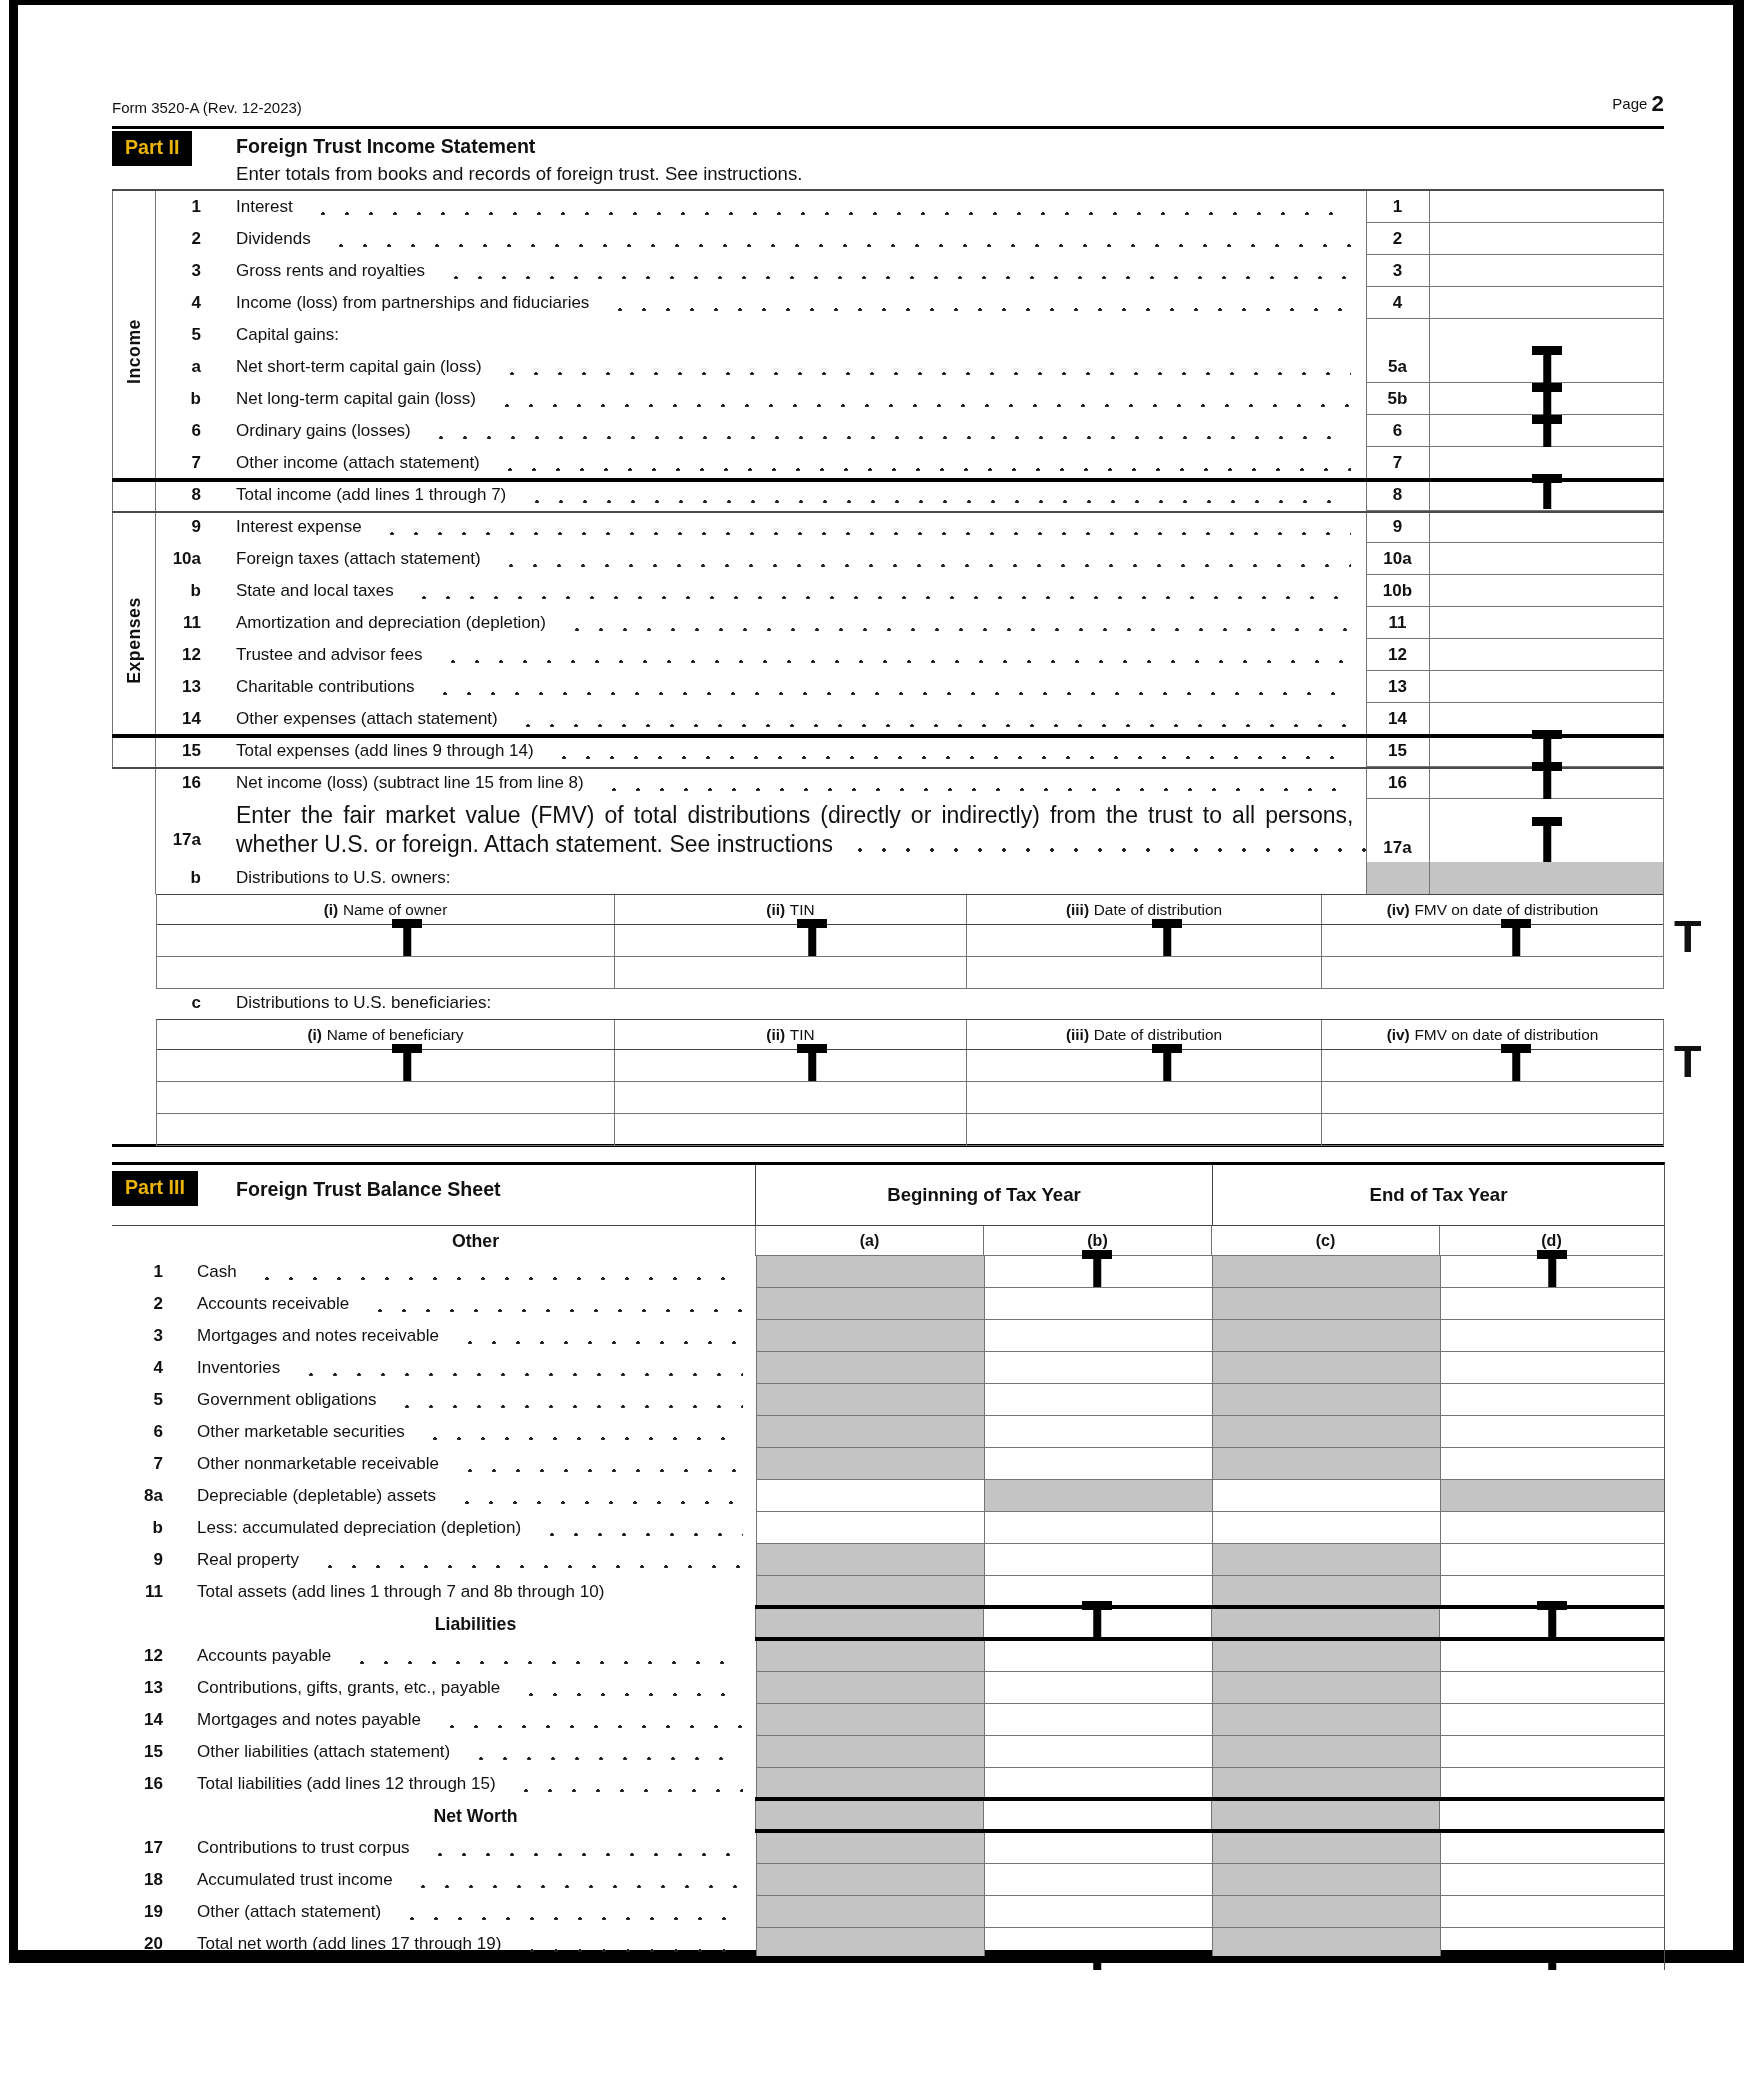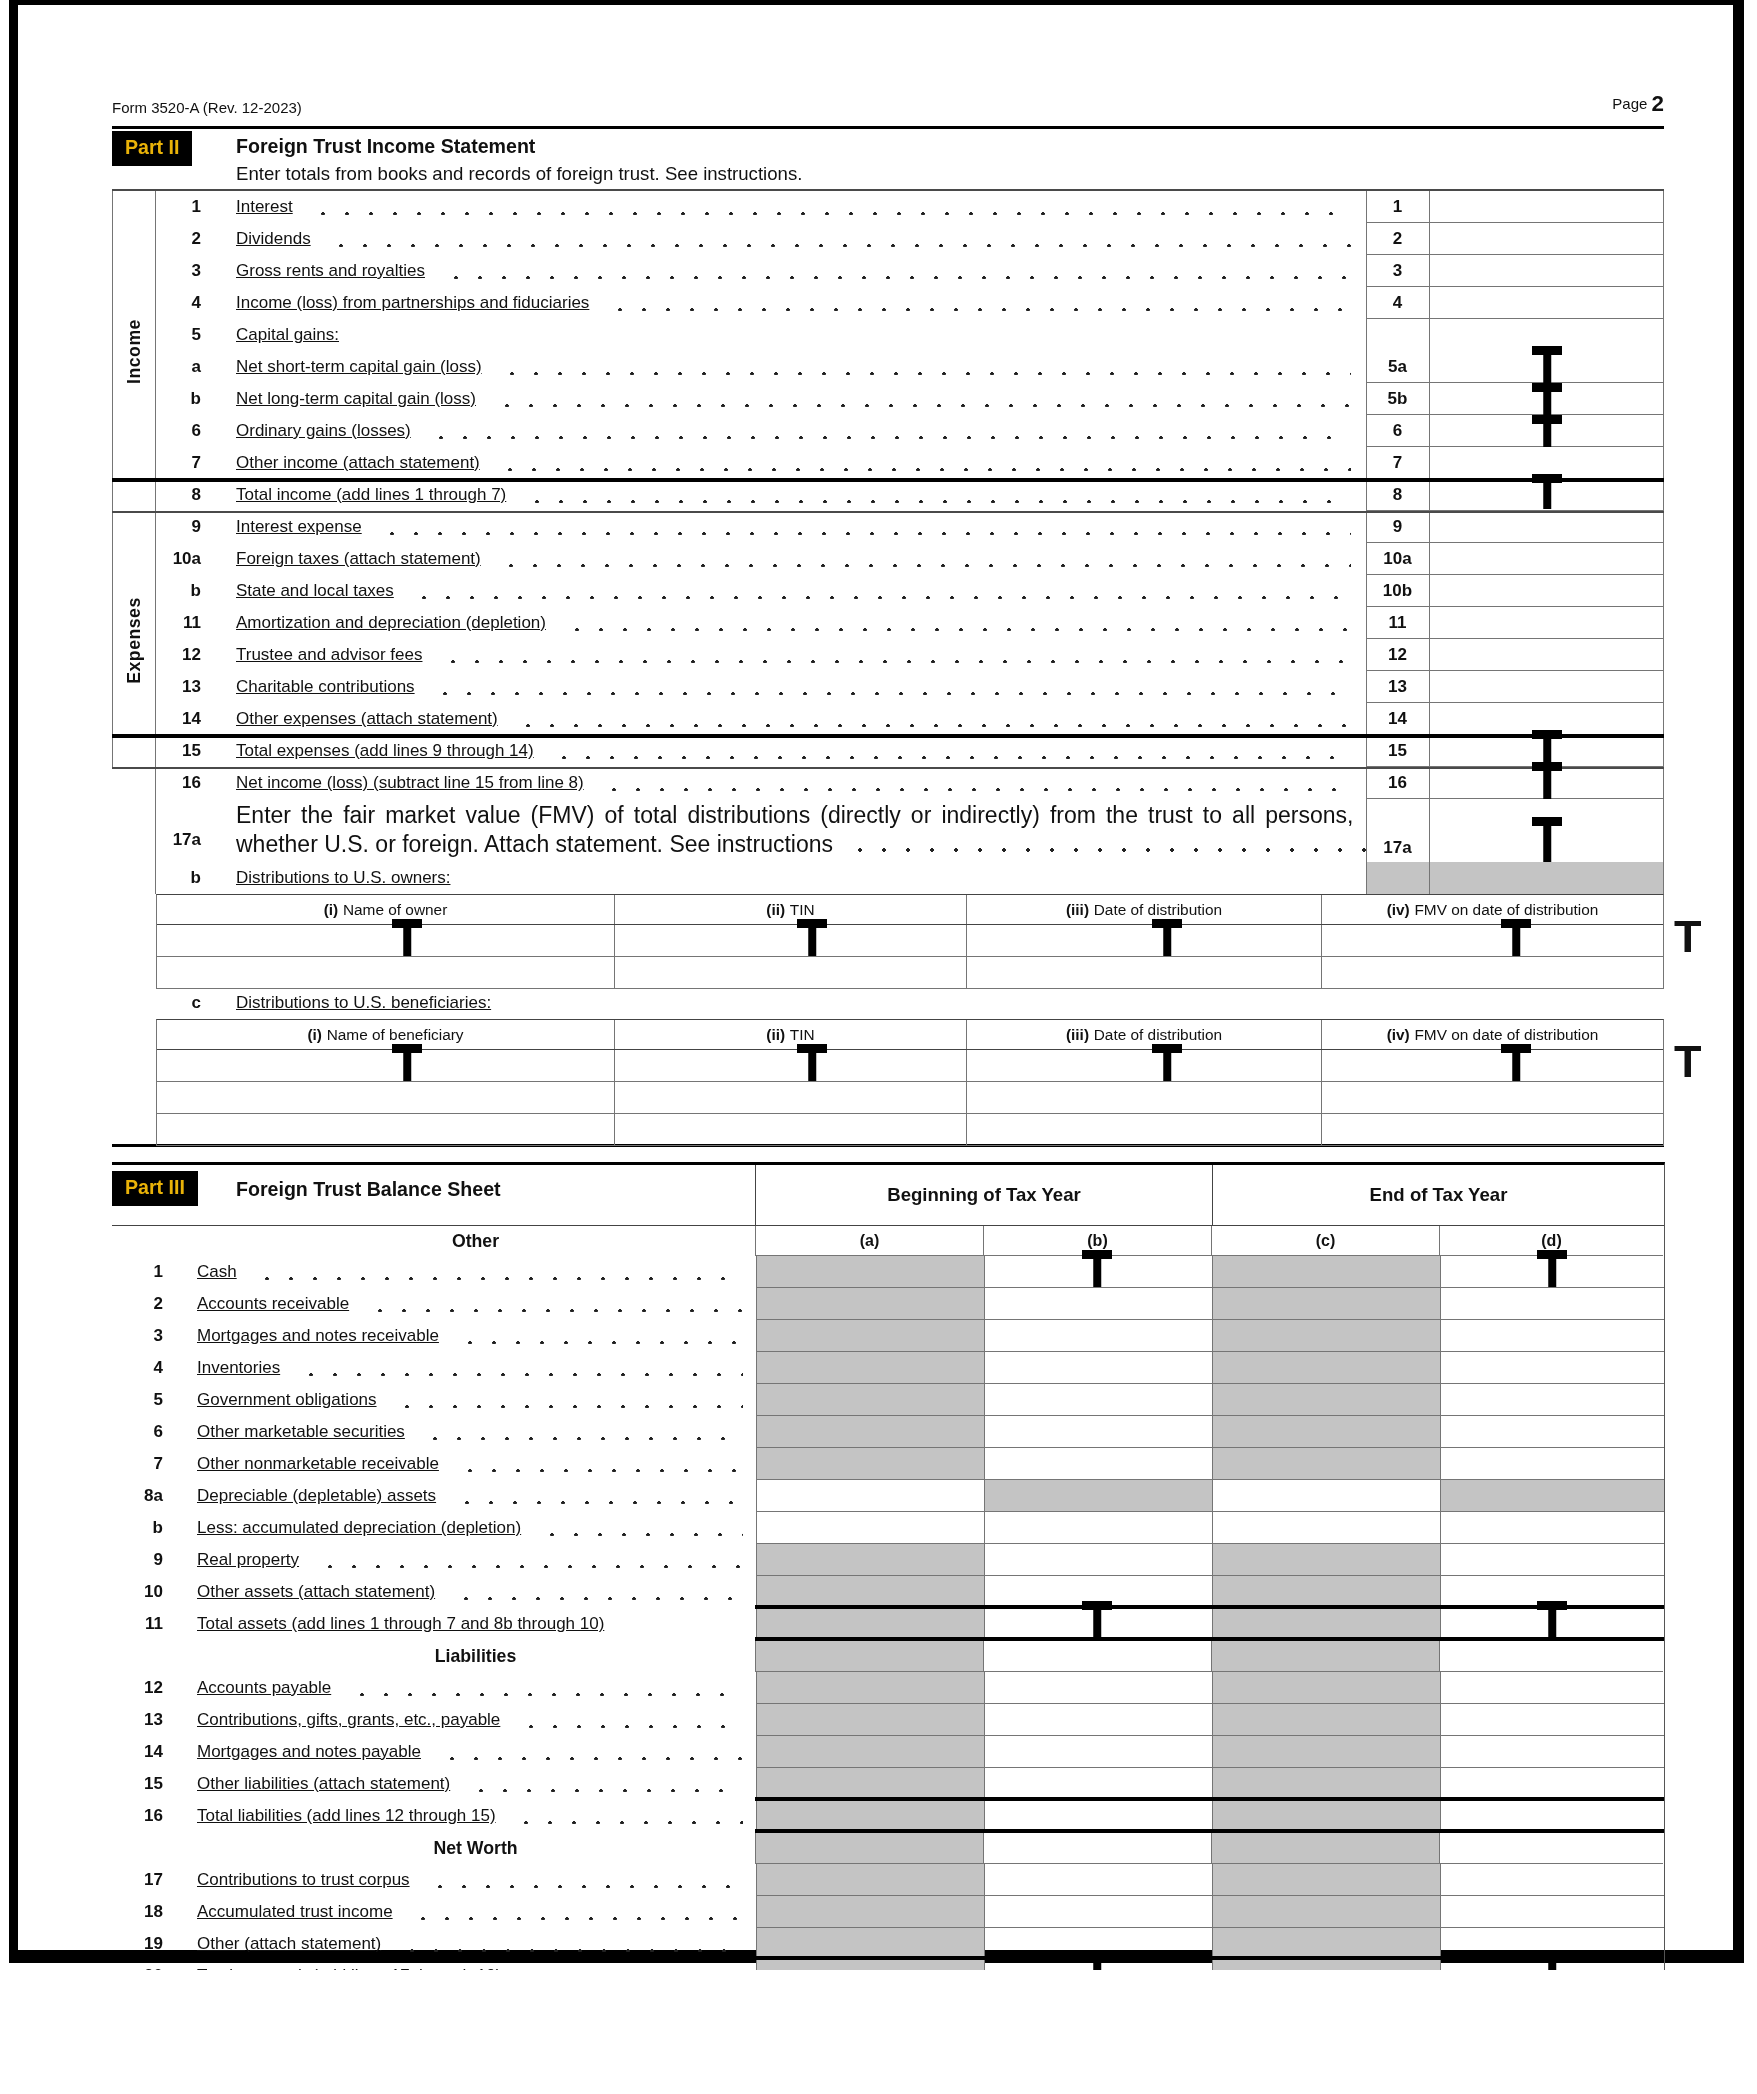--- a/index.html
+++ b/index.html
@@ -23,21 +23,21 @@
   .hl{position:absolute;height:3.7px;background:#000;z-index:4;}
   .sl{position:absolute;height:2.3px;background:#4a4a4a;z-index:4;}
   
   #p2{position:absolute;left:112px;top:189px;width:1552px;height:953px;
       border-top:2.3px solid #4a4a4a;border-bottom:3.7px solid #000;}
   .stripbox{position:absolute;left:0;width:44px;display:flex;align-items:center;justify-content:center;}
   .striptext{transform:rotate(-90deg);font-weight:bold;font-size:17.7px;white-space:nowrap;letter-spacing:0.5px;}
   #p2rows{position:absolute;left:44px;top:0;width:1508px;}
   .p2row{display:flex;align-items:center;height:32px;position:relative;}
   .ln{width:45px;text-align:right;font-weight:bold;font-size:17px;flex:none;}
-  .lbl{margin-left:35px;font-size:17px;white-space:nowrap;flex:none;text-decoration:underline;}
+  .lbl{margin-left:35px;font-size:17px;white-space:nowrap;flex:none;}
   .leader{flex:1;height:3.7px;margin:0 15px 0 18.6px;align-self:center;margin-top:13px;
           background-image:radial-gradient(circle,#222 1.6px,transparent 1.9px);
           background-size:24px 3.7px;background-repeat:repeat-x;background-position:left center;}
   .sp{flex:1;}
   .boxn{width:63px;flex:none;align-self:stretch;display:flex;align-items:center;justify-content:center;
         font-weight:bold;font-size:17px;border-bottom:1.4px solid #757575;box-sizing:border-box;}
   .boxa{width:235px;flex:none;align-self:stretch;border-bottom:1.4px solid #757575;box-sizing:border-box;}
   .nobot{border-bottom:none !important;}
   
   #l17a{position:absolute;left:44px;top:608px;width:1508px;height:64px;}
@@ -519,29 +519,20 @@
         <div class="p3row">
           <span class="ln">9</span>
           <span class="lbl">Real property</span>
           <span class="leader"></span>
           <div class="p3cell gray"></div>
           <div class="p3cell"></div>
           <div class="p3cell gray"></div>
           <div class="p3cell last"></div>
         </div>
         <div class="p3row">
-          <span class="ln">10</span>
-          <span class="lbl">Other assets (attach statement)</span>
-          <span class="leader"></span>
-          <div class="p3cell gray"></div>
-          <div class="p3cell"></div>
-          <div class="p3cell gray"></div>
-          <div class="p3cell last"></div>
-        </div>
-        <div class="p3row">
           <span class="ln">11</span>
           <span class="lbl">Total assets (add lines 1 through 7 and 8b through 10)</span>
           <span class="sp"></span>
           <div class="p3cell gray"></div>
           <div class="p3cell"></div>
           <div class="p3cell gray"></div>
           <div class="p3cell last"></div>
         </div>
         <div class="p3row">
           <div class="hdrlbl">Liabilities</div>

